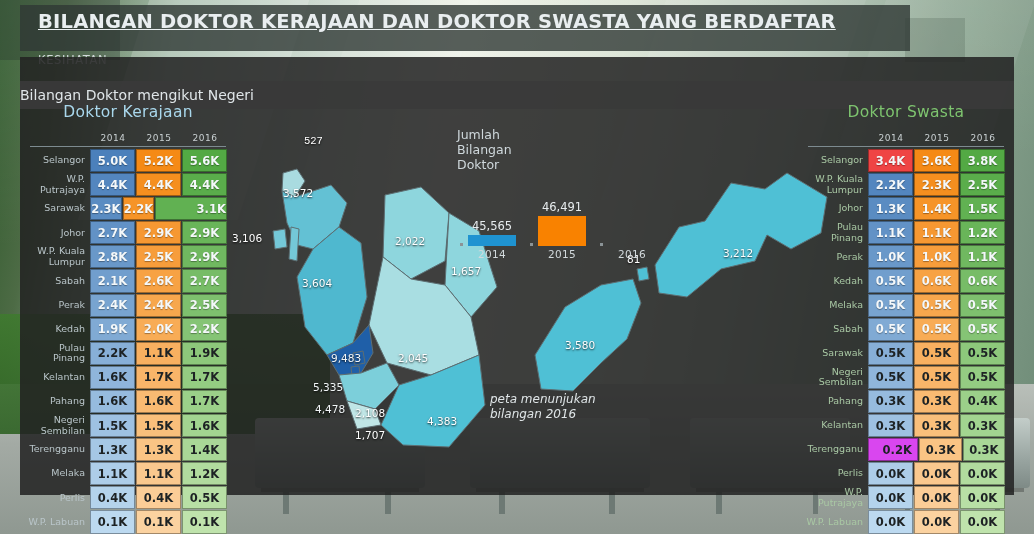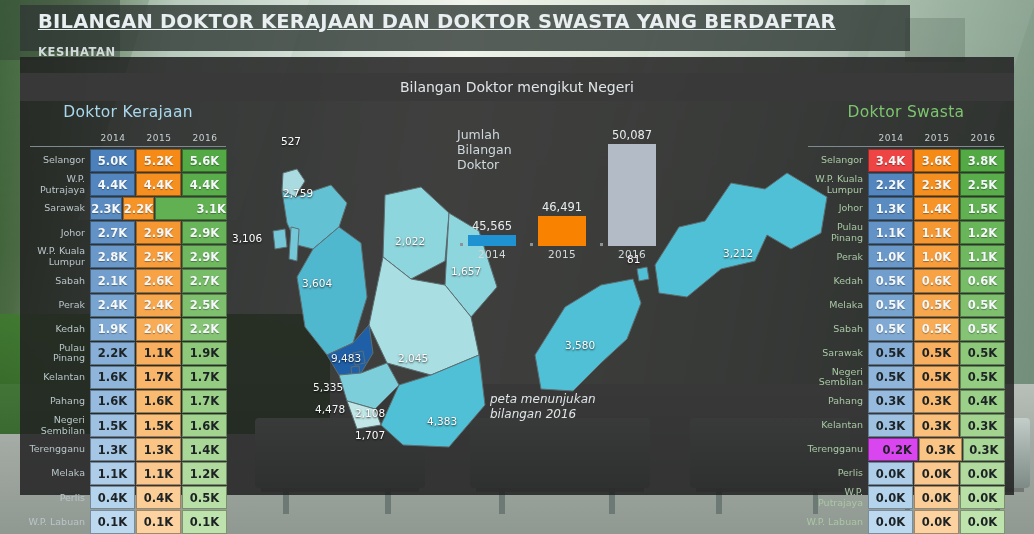--- a/index.html
+++ b/index.html
@@ -55,33 +55,32 @@
     position: absolute; left: 20px; top: 5px; width: 890px; height: 46px;
     background: rgba(48,56,52,0.80);
     padding: 6px 0 0 18px;
   }
   #page-title {
     color: #e9eef0; font-weight: bold; font-size: 19.5px;
     letter-spacing: .2px; line-height: 22px; white-space: nowrap; text-decoration: underline;
   }
   #page-subtitle {
     color: #d2d9da; font-size: 11.5px; letter-spacing: .6px;
-    margin-top: 12px;
-    font-weight: bold;
+    margin-top: 20px;
   }
 
   
   #panel {
     position: absolute; left: 20px; top: 57px; width: 994px; height: 438px;
     background: rgba(34,34,34,0.86);
   }
   #panel-title-bar {
-    position: absolute; left: 0; top: 16px; width: 100%; height: 28px;
+    position: absolute; left: 0; top: 24px; width: 100%; height: 28px;
     background: rgba(58,58,58,0.92);
-    display: flex; align-items: center; justify-content: center;
+    display: flex; align-items: center; 
   }
   #panel-title { color: #dfe5e8; font-size: 14px; }
 
   
   .table-block { position: absolute; top: 46px; width: 200px; }
   #table-left  { left: 8px; }
   #table-right { left: 786px; }
 
   .table-heading {
     text-align: center; font-size: 15.5px; margin-bottom: 12px;
@@ -426,22 +425,22 @@
         <path d="M146,268 L164,228 L196,218 L244,198 L250,248 L214,290 L168,288 Z" fill="#4fc0d5"></path>
 
         <path d="M402,112 L412,110 L414,122 L404,124 Z" fill="#4fc0d5"></path>
 
         <path d="M420,108 L444,70 L470,64 L496,26 L530,32 L552,16 L592,40 L586,76 L556,92 L532,78 L520,104 L486,112 L452,140 L424,136 Z" fill="#4fc0d5"></path>
 
         <path d="M300,198 L330,150 L366,128 L398,122 L406,146 L392,182 L366,206 L338,234 L306,232 Z" fill="#4fc0d5"></path>
       </g>
     </svg>
 
-    <span class="map-label" style="left:46px;  top:-22px;">527</span>
-    <span class="map-label" style="left:48px;  top:30px;">2,759</span>
+    <span class="map-label" style="left:69px;  top:-22px;font-family:Liberation Mono, monospace;">527</span>
+    <span class="map-label" style="left:48px;  top:30px;">3,572</span>
     <span class="map-label" style="left:-3px;  top:75px;">3,106</span>
     <span class="map-label" style="left:67px;  top:120px;">3,604</span>
     <span class="map-label" style="left:160px; top:78px;">2,022</span>
     <span class="map-label" style="left:216px; top:108px;">1,657</span>
     <span class="map-label dark-lbl" style="left:96px;  top:195px;">9,483</span>
     <span class="map-label dark-lbl" style="left:78px;  top:224px;">5,335</span>
     <span class="map-label dark-lbl" style="left:80px;  top:246px;">4,478</span>
     <span class="map-label" style="left:163px; top:195px;text-align:center;">2,045</span>
     <span class="map-label" style="left:120px; top:250px;">2,108</span>
     <span class="map-label" style="left:120px; top:272px;">1,707</span>
@@ -468,23 +467,20 @@
         </div>
         <div class="mc-year">2014</div>
       </div>
       <div class="mc-col" style="left: 78px;">
         <div class="mc-bar" style="height: 30px; background: rgb(249, 130, 0); padding-left: 17px;">
           <div class="mc-value">46,491</div>
         </div>
         <div class="mc-year">2015</div>
       </div>
       <div class="mc-col" style="left: 148px;">
-        <div class="mc-bar" style="height: 102px; background: rgb(179, 188, 198);">
-          <div class="mc-value">50,087</div>
-        </div>
         <div class="mc-year">2016</div>
       </div>
       <div class="mc-tick" style="left: 0px;"></div>
       <div class="mc-tick" style="left: 70px;"></div>
       <div class="mc-tick" style="left: 140px;"></div>
     </div>
 
 </div>
 
 </body></html>

